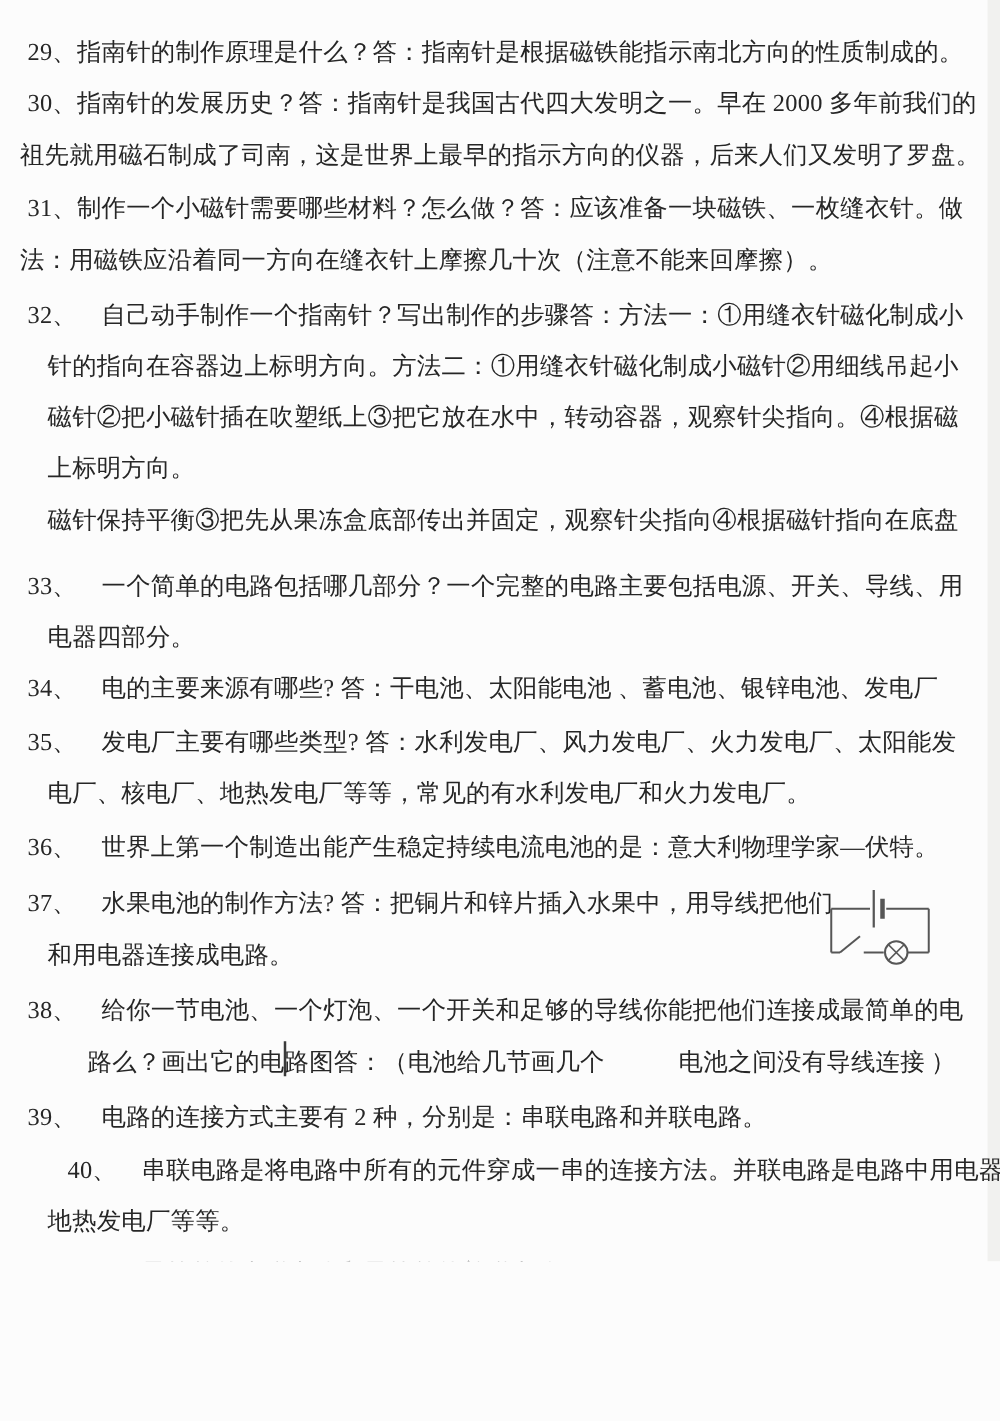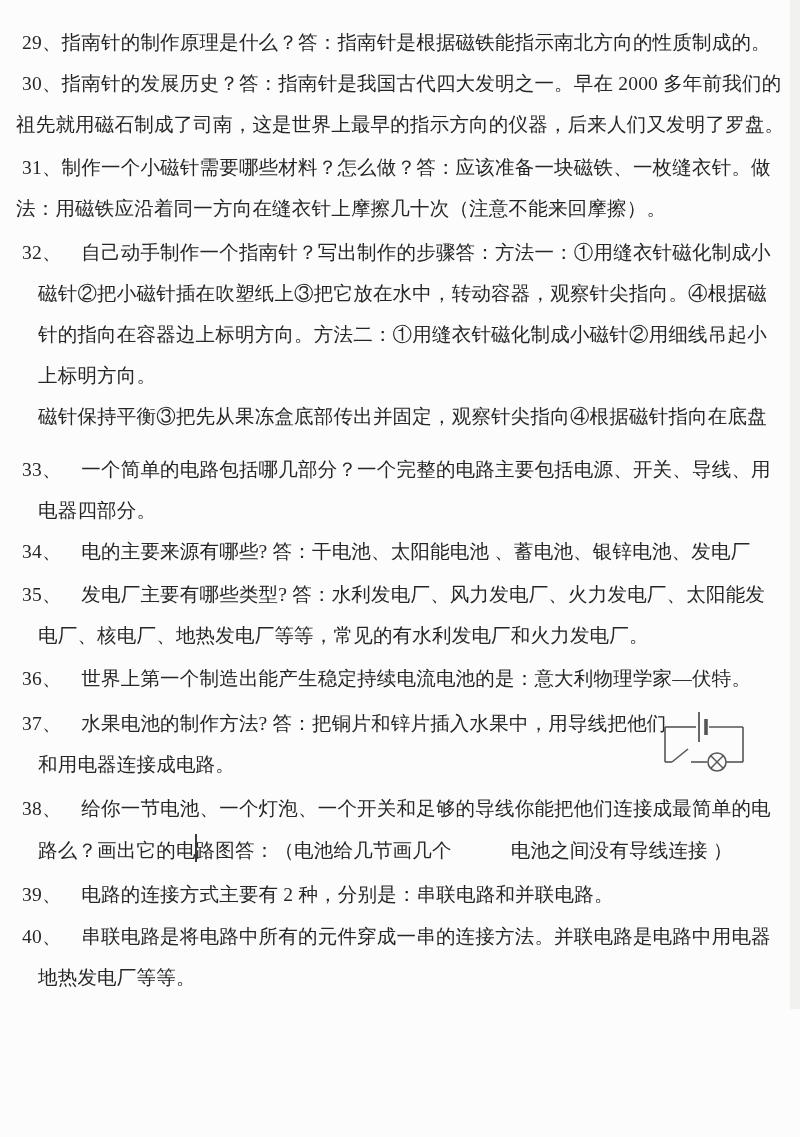--- a/index.html
+++ b/index.html
@@ -17,21 +17,21 @@
   .doc{
     position:absolute;left:0;top:0;width:792px;
     padding-top:22px;color:#262626;
     font-size:19.5px;line-height:41px;
     white-space:nowrap;z-index:2;
   }
   .ln{height:41px;white-space:nowrap;letter-spacing:0.2px;}
   .ln.num{padding-left:22px;}
   .ln.flush{padding-left:16px;}
   .ln.ind{padding-left:38px;}
-  .m1{margin-top:1px;} .m2{margin-top:2px;} .m3{margin-top:3px;}
+  .m1{margin-top:1px;margin-left:32px;} .m2{margin-top:2px;} .m3{margin-top:3px;}
   .m4{margin-top:4px;} .m12{margin-top:12px;}
   
   .caret{
     display:inline-block;width:2px;height:28px;background:#3a3a3a;
     vertical-align:-5px;margin:0 -1px;
   }
   
   #watermark{
     position:absolute;left:378px;top:997px;z-index:3;
     font-family:"Liberation Sans","DejaVu Sans",sans-serif;
@@ -61,22 +61,22 @@
 
   <div id="right-strip"></div>
 
   <div class="doc">
     <div class="ln num">29、指南针的制作原理是什么？答：指南针是根据磁铁能指示南北方向的性质制成的。</div>
     <div class="ln num">30、指南针的发展历史？答：指南针是我国古代四大发明之一。早在 2000 多年前我们的</div>
     <div class="ln flush">祖先就用磁石制成了司南，这是世界上最早的指示方向的仪器，后来人们又发明了罗盘。</div>
     <div class="ln num m2">31、制作一个小磁针需要哪些材料？怎么做？答：应该准备一块磁铁、一枚缝衣针。做</div>
     <div class="ln flush">法：用磁铁应沿着同一方向在缝衣针上摩擦几十次（注意不能来回摩擦）。</div>
     <div class="ln num m3">32、　自己动手制作一个指南针？写出制作的步骤答：方法一：①用缝衣针磁化制成小</div>
+    <div class="ln ind">针的指向在容器边上标明方向。方法二：①用缝衣针磁化制成小磁针②用细线吊起小</div>
     <div class="ln ind">磁针②把小磁针插在吹塑纸上③把它放在水中，转动容器，观察针尖指向。④根据磁</div>
-    <div class="ln ind">针的指向在容器边上标明方向。方法二：①用缝衣针磁化制成小磁针②用细线吊起小</div>
     <div class="ln ind">上标明方向。</div>
     <div class="ln ind">磁针保持平衡③把先从果冻盒底部传出并固定，观察针尖指向④根据磁针指向在底盘</div>
     <div class="ln num m12">33、　一个简单的电路包括哪几部分？一个完整的电路主要包括电源、开关、导线、用</div>
     <div class="ln ind">电器四部分。</div>
     <div class="ln num">34、　电的主要来源有哪些? 答：干电池、太阳能电池 、蓄电池、银锌电池、发电厂</div>
     <div class="ln num m2">35、　发电厂主要有哪些类型? 答：水利发电厂、风力发电厂、火力发电厂、太阳能发</div>
     <div class="ln ind">电厂、核电厂、地热发电厂等等，常见的有水利发电厂和火力发电厂。</div>
     <div class="ln num m2">36、　世界上第一个制造出能产生稳定持续电流电池的是：意大利物理学家—伏特。</div>
     <div class="ln num m4">37、　水果电池的制作方法? 答：把铜片和锌片插入水果中，用导线把他们</div>
     <div class="ln ind">和用电器连接成电路。</div>

